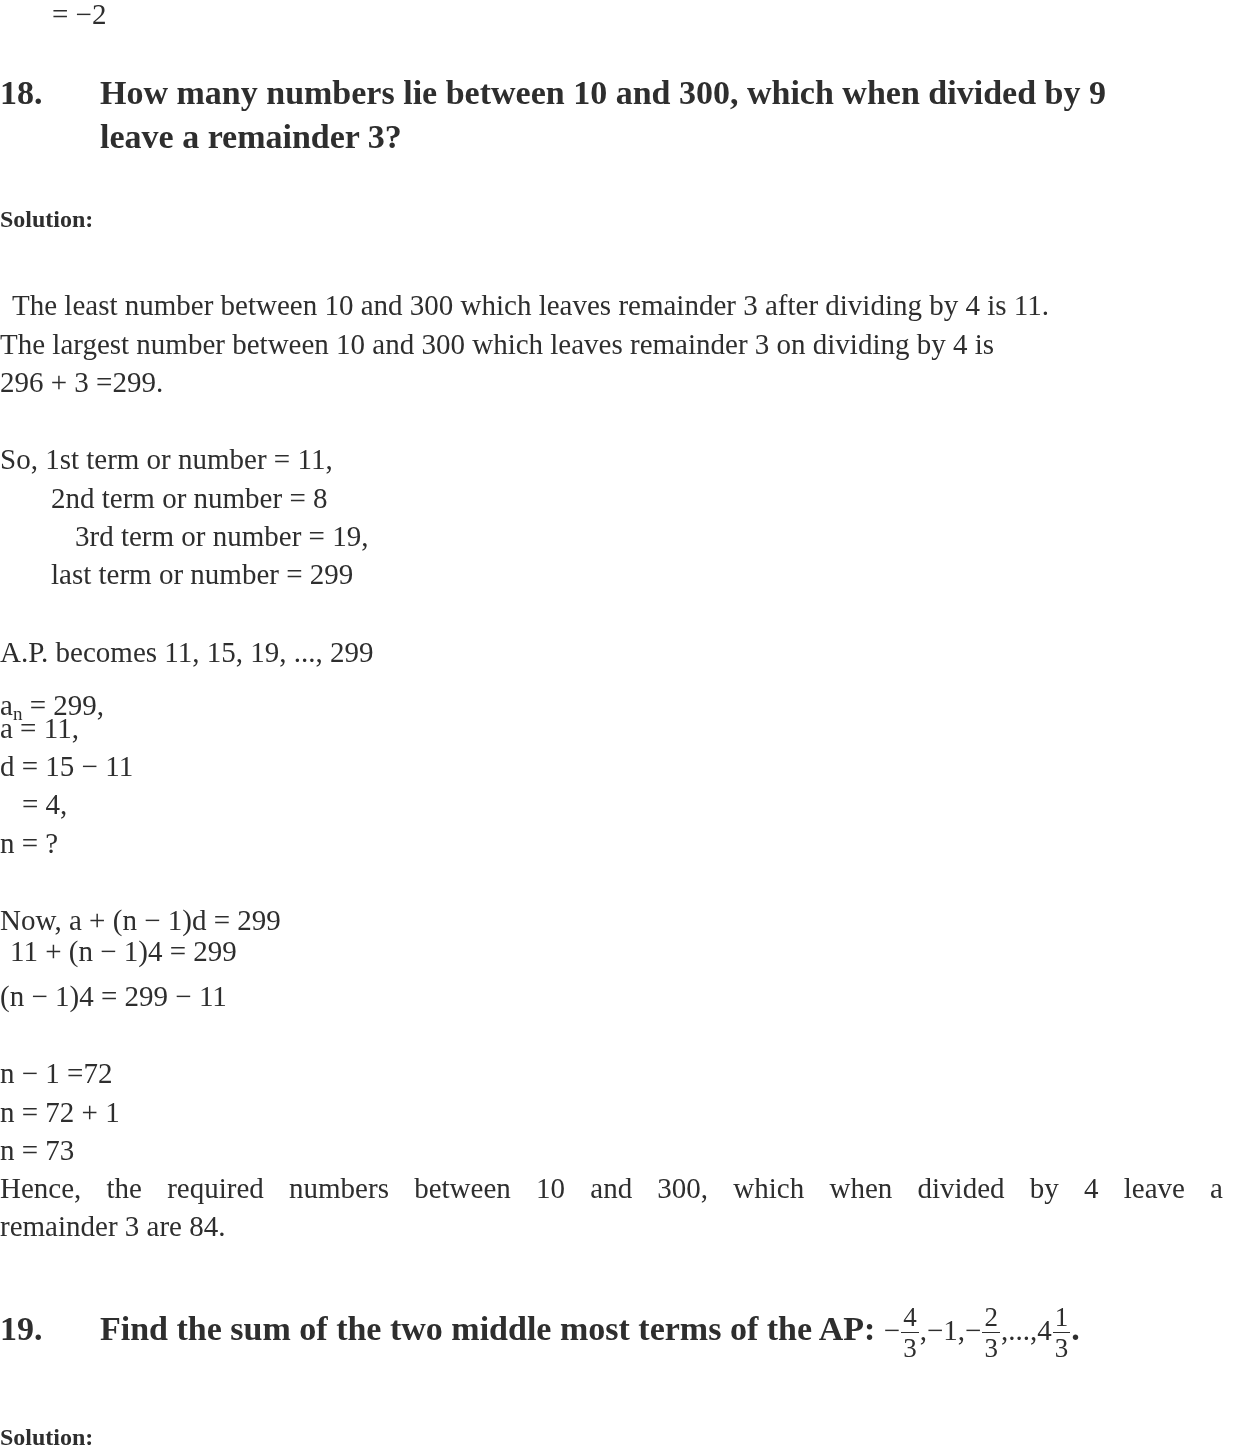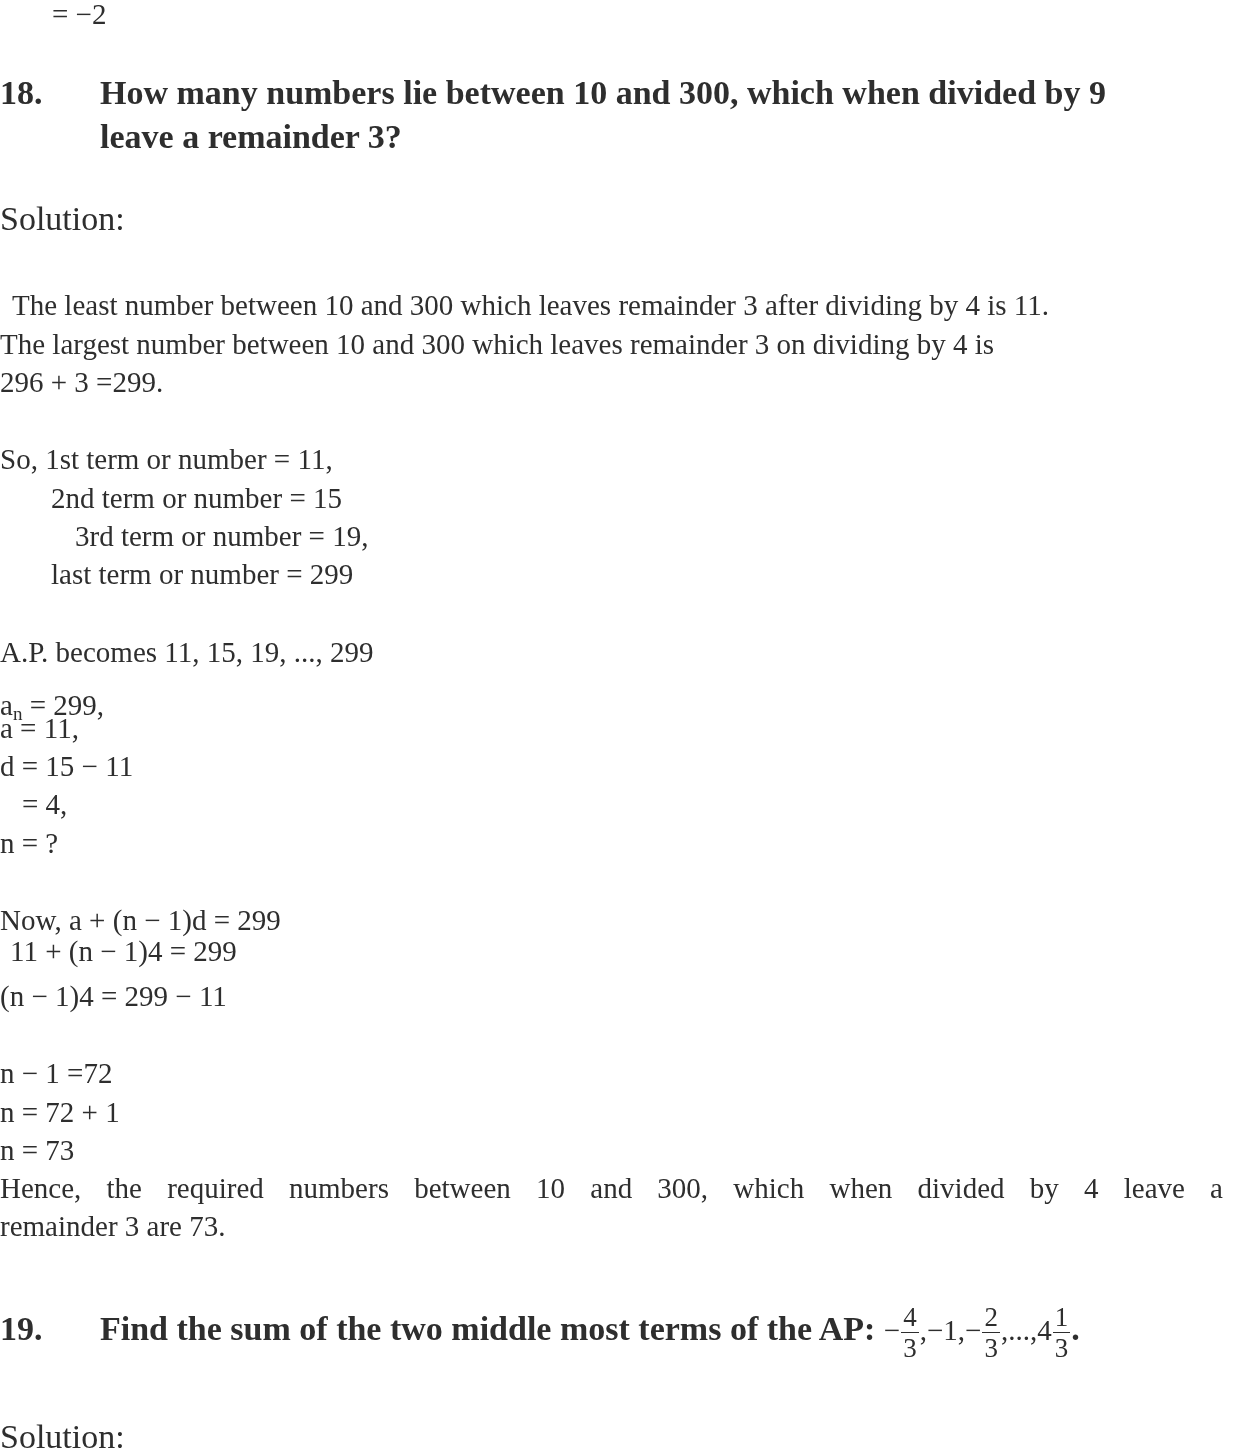--- a/index.html
+++ b/index.html
@@ -3,21 +3,21 @@
   <meta charset="utf-8">
   <style>
     html, body { margin: 0; padding: 0; background: #ffffff; }
     body {
       width: 1253px; height: 1451px; position: relative; overflow: hidden;
       font-family: "Liberation Serif", "DejaVu Serif", serif;
       color: #2e2e2e;
     }
     .line { position: absolute; left: 0; white-space: nowrap; font-size: 29px; line-height: 36px; }
     .q { font-size: 34px; line-height: 42px; font-weight: bold; }
-    .sol { font-size: 34px; font-weight: normal; line-height: 42px; }
+    .sol { font-size: 24px; font-weight: bold; line-height: 42px; }
     .sub { font-size: 19px; vertical-align: -5px; }
     .justify { width: 1223px; text-align: justify; text-align-last: justify; white-space: normal; }
     .frac { display: inline-block; vertical-align: middle; text-align: center; font-weight: normal; font-size: 27px; line-height: 30px; margin: 0 1px; }
     .frac .num { display: block; border-bottom: 1.5px solid #2e2e2e; padding: 0 2px; }
     .frac .den { display: block; padding: 0 2px; }
     .math { font-weight: normal; font-size: 29px; }
   </style>
 </head>
 <body>
 
@@ -29,40 +29,40 @@
   <div class="line q" style="top:116px; left:100px;text-align:center;">leave a remainder 3?</div>
 </div>
 
 <div class="line sol" style="top:198px;">Solution:</div>
 
 <div class="line" style="top:287px;margin-left:12px;">The least number between 10 and 300 which leaves remainder 3 after dividing by 4 is 11.</div>
 <div class="line" style="top:326px;">The largest number between 10 and 300 which leaves remainder 3 on dividing by 4 is</div>
 <div class="line" style="top:364px;">296 + 3 =299.</div>
 
 <div class="line" style="top:441px;">So, 1st term or number = 11,</div>
-<div class="line" style="top:480px; left:51px;">2nd term or number = 15</div>
+<div class="line" style="top:480px; left:51px;">2nd term or number = 8</div>
 <div class="line" style="top:518px; left:51px;margin-left:24px;">3rd term or number = 19,</div>
 <div class="line" style="top:556px; left:51px;">last term or number = 299</div>
 
 <div class="line" style="top:634px;">A.P. becomes 11, 15, 19, ..., 299</div>
 <div class="line" style="top:687px;"><span>a</span><span class="sub">n</span><span> = 299,</span></div>
 <div class="line" style="top:710px;">a = 11,</div>
 <div class="line" style="top:748px;">d = 15 − 11</div>
 <div class="line" style="top:786px; left:22px;">= 4,</div>
 <div class="line" style="top:825px;">n = ?</div>
 
 <div class="line" style="top:902px;">Now, a + (n − 1)d = 299</div>
 <div class="line" style="top:933px; left:10px;">11 + (n − 1)4 = 299</div>
 <div class="line" style="top:978px;">(n − 1)4 = 299 − 11</div>
 
 <div class="line" style="top:1055px;">n − 1 =72</div>
 <div class="line" style="top:1094px;">n = 72 + 1</div>
 <div class="line" style="top:1132px;">n = 73</div>
 <div class="line justify" style="top:1170px;">Hence, the required numbers between 10 and 300, which when divided by 4 leave a</div>
-<div class="line" style="top:1208px;">remainder 3 are 73.</div>
+<div class="line" style="top:1208px;">remainder 3 are 84.</div>
 
 <div>
   <div class="line q" style="top:1308px;">19.</div>
   <div class="line q" style="top:1296px; left:100px; line-height:66px;">
     <span>Find the sum of the two middle most terms of the AP: </span><span class="math">−</span><span class="frac"><span class="num">4</span><span class="den">3</span></span><span class="math">,−1,−</span><span class="frac"><span class="num">2</span><span class="den">3</span></span><span class="math">,...,4</span><span class="frac"><span class="num">1</span><span class="den">3</span></span><span>.</span>
   </div>
 </div>
 
 <div class="line sol" style="top:1416px;">Solution:</div>
 

